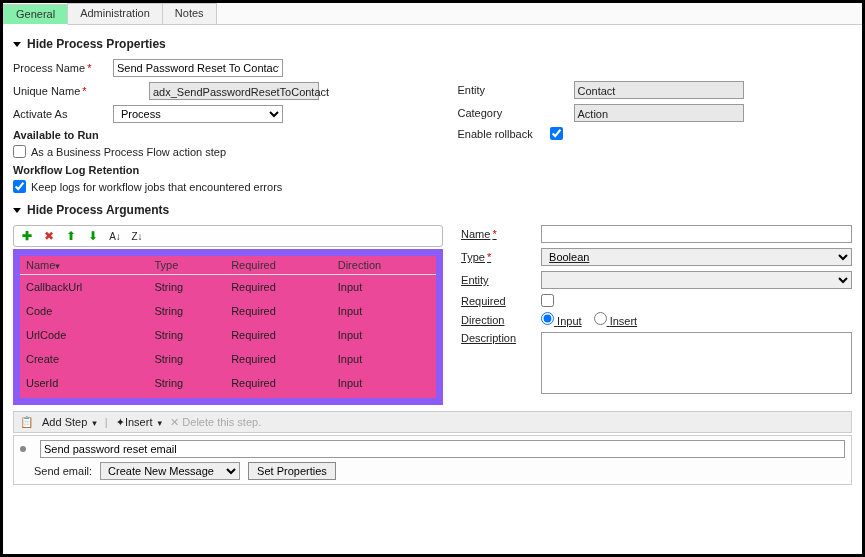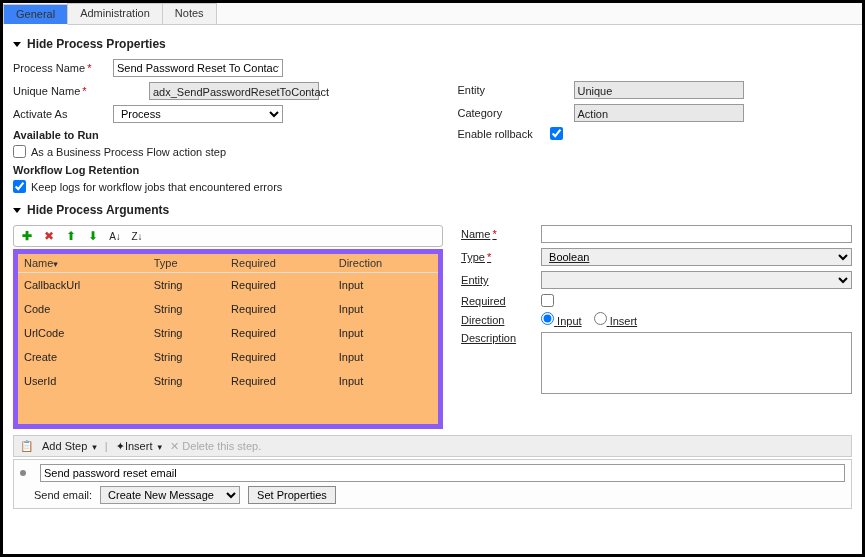--- a/index.html
+++ b/index.html
@@ -23,21 +23,21 @@
     padding: 3px 12px;
     background: #f2f2f2;
     border: 1px solid #ccc;
     border-bottom: none;
     color: #333;
     cursor: pointer;
     font-size: 11px;
     margin-right: -1px;
   }
   .tab.active {
-    background: #3b82f6;
+    background: #86efac;
     border-bottom: 1px solid #fff;
     position: relative;
     top: 1px;
   }
   .content { padding: 6px 10px; }
   .section-header {
     font-weight: bold;
     font-size: 12px;
     display: flex;
     align-items: center;
@@ -83,24 +83,24 @@
     border-radius: 3px;
     padding: 3px 6px;
     display:flex;
     gap:8px;
     align-items:center;
     background:#fefefe;
     margin-bottom:2px;
   }
   .toolbar .icon { width:14px; height:14px; display:flex; align-items:center; justify-content:center; font-size:12px; cursor:pointer; }
   .grid {
-    border:5px solid #8b5cf6;
-    height: 180px;
+    border:7px solid #8b5cf6;
+    height: 156px;
     overflow:auto;
-    background:#fdba74;
+    background:#ec4899;
   }
   .grid table { width:100%; border-collapse: collapse; font-size:11px; }
   .grid th { text-align:left; padding:3px 6px; border-bottom:1px solid #ddd; font-weight:normal; color:#333; }
   .grid td { padding:6px 6px; }
   .prop-row { display:flex; align-items:center; margin-bottom:5px;text-decoration:underline; }
   .prop-row .plabel { width:80px; font-size:11px; }
   .prop-row input[type="text"], .prop-row select { flex:1; }
   textarea { font-family:inherit; font-size:11px; border:1px solid #999; resize:none; }
   .step-toolbar {
     background:#eee;
@@ -176,21 +176,21 @@
       <div class="bold-sub">Workflow Log Retention</div>
       <div class="chk-row">
         <input type="checkbox" checked="" style="">
         <span>Keep logs for workflow jobs that encountered errors</span>
       </div>
     </div>
 
     <div class="col" style="padding-top:22px;">
       <div class="form-row">
         <span class="label" style="width:80px">Entity</span>
-        <span class="ro">Unique</span>
+        <span class="ro">Contact</span>
       </div>
       <div class="form-row">
         <span class="label" style="width:80px">Category</span>
         <span class="ro">Action</span>
       </div>
       <div class="form-row">
         <span class="label" style="width:92px">Enable rollback</span>
         <input type="checkbox" checked="" style="">
       </div>
     </div>

